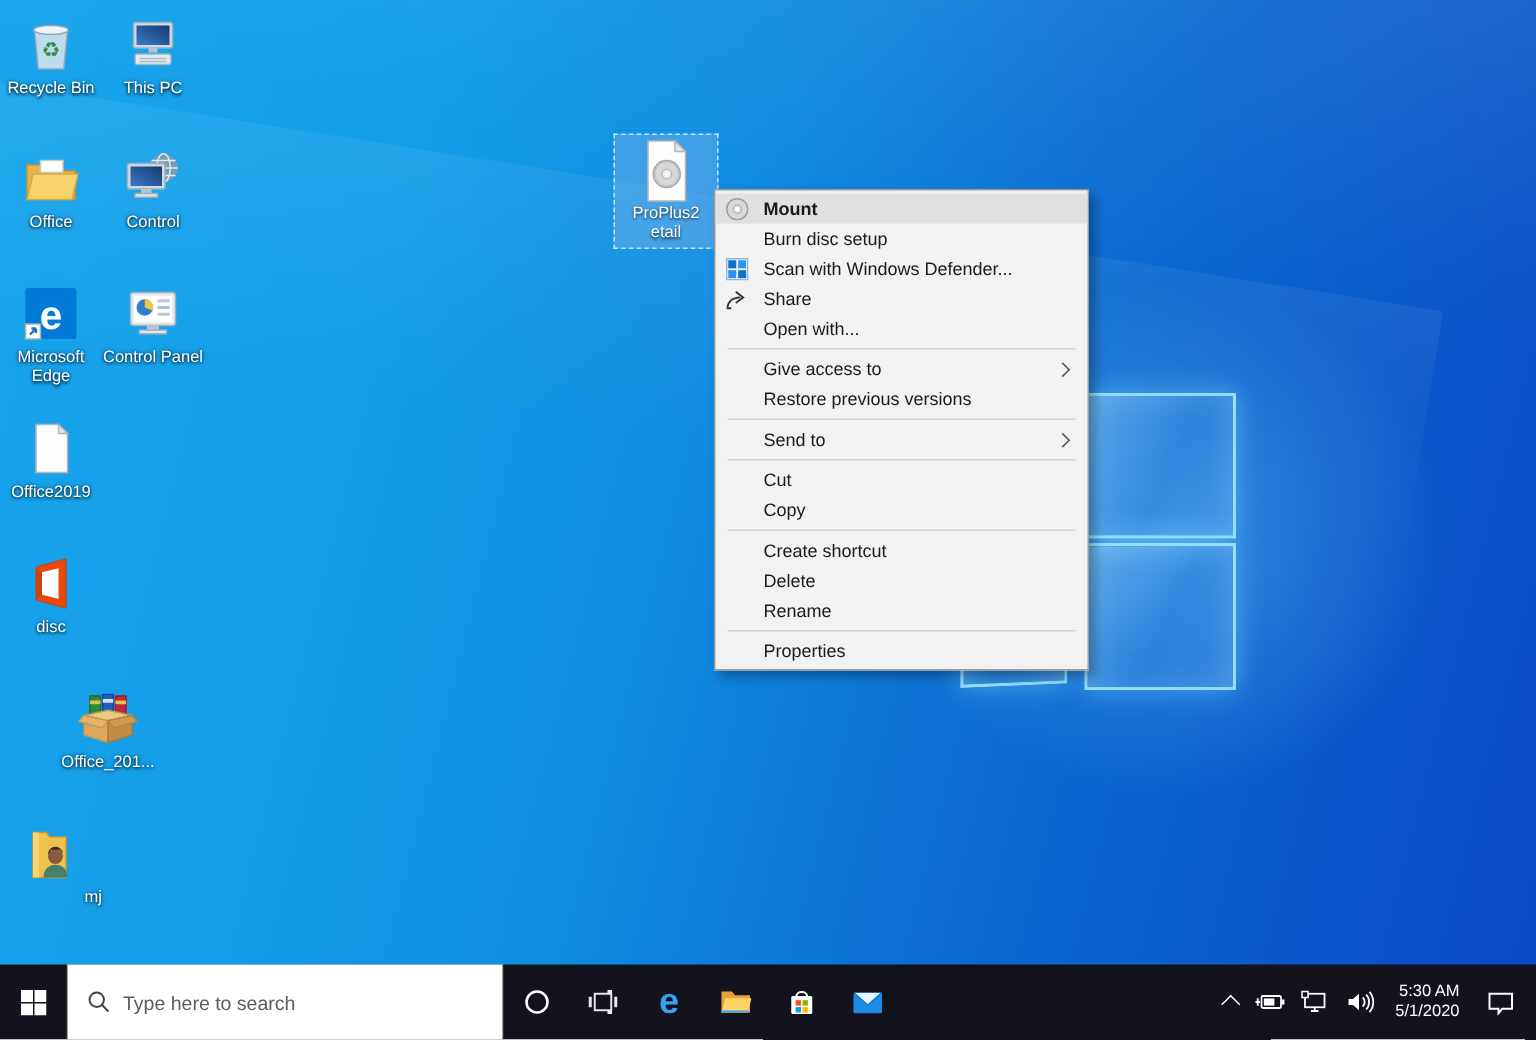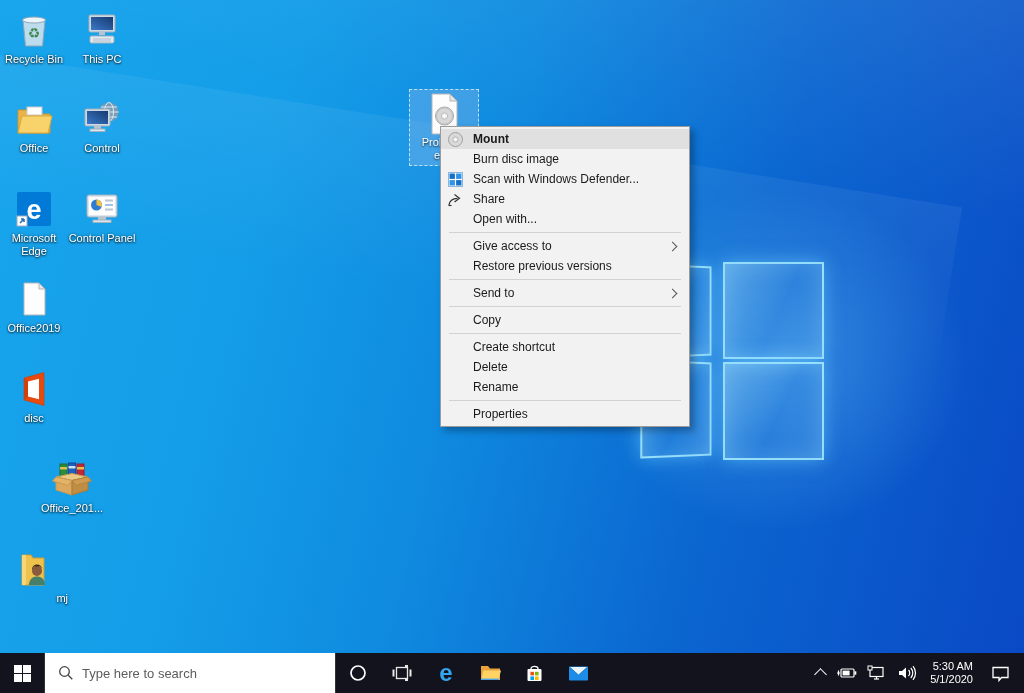--- a/index.html
+++ b/index.html
@@ -51,39 +51,39 @@
   .iso{
     position:absolute;left:409px;top:89px;width:68px;text-align:center;
     background:rgba(120,180,235,.45);border:1px dashed rgba(200,228,250,.95);
     padding:2px 0 3px 0;
   }
   .iso .img{height:44px;display:flex;align-items:flex-end;justify-content:center;}
   .iso .lbl{font-size:11px;line-height:13px;color:#fff;text-shadow:0 1px 2px rgba(0,0,0,.8);}
 
   
   .cmenu{
-    position:absolute;left:440px;top:126px;width:248px;z-index:10;
+    position:absolute;left:476px;top:126px;width:248px;z-index:10;
     background:#f2f2f2;border:1px solid #9b9b9b;
     box-shadow:4px 4px 7px rgba(0,0,0,.30);
     padding:2px 0;font-size:12px;color:#1a1a1a;
   }
   .mi{height:20px;display:flex;align-items:center;position:relative;}
   .mi.hl{background:#e0e0e0;}
   .mi .ic{width:16px;height:16px;margin-left:6px;display:flex;align-items:center;justify-content:center;flex:none;}
   .mi .lbl{margin-left:10px;white-space:nowrap;}
   .mi.bold .lbl{font-weight:bold;}
   .mi .chev{
     position:absolute;right:13px;top:7px;width:6px;height:6px;
     border-top:1px solid #555;border-right:1px solid #555;transform:rotate(45deg);
   }
   .msep{height:1px;background:#d2d2d2;margin:3px 8px;}
 
   
   .taskbar{
-    position:absolute;left:0;bottom:0;width:1024px;height:40px;
+    position:absolute;left:0;bottom:0;width:1024px;height:50px;
     background:#13131d;display:flex;align-items:stretch;z-index:20;color:#fff;
   }
   .tbtn{width:44px;display:flex;align-items:center;justify-content:center;flex:none;}
   .searchbox{
     width:290px;background:#fff;display:flex;align-items:center;flex:none;
     border:1px solid #333;border-bottom:none;border-top:none;
   }
   .searchbox .stext{color:#5c5c5c;font-size:13px;margin-left:8px;}
   .tray{margin-left:auto;display:flex;align-items:center;}
   .tray .titem{display:flex;align-items:center;justify-content:center;padding:0 5px;height:100%;}
@@ -270,21 +270,21 @@
         <svg width="15" height="15" viewBox="0 0 15 15">
           <circle cx="7.5" cy="7.5" r="7" fill="#d9d9d9" stroke="#9f9f9f"></circle>
           <circle cx="7.5" cy="7.5" r="2.6" fill="#f0f0f0" stroke="#b5b5b5"></circle>
           <circle cx="7.5" cy="7.5" r="1" fill="#fff"></circle>
         </svg>
       </div>
       <span class="lbl">Mount</span>
     </div>
     <div class="mi">
       <div class="ic"></div>
-      <span class="lbl">Burn disc image</span>
+      <span class="lbl">Burn disc setup</span>
     </div>
     <div class="mi">
       <div class="ic">
         <svg width="15" height="15" viewBox="0 0 15 15">
           <rect x="0.5" y="0.5" width="14" height="14" fill="#fff" stroke="#8fb6da"></rect>
           <rect x="1.5" y="1.5" width="5.4" height="5.4" fill="#1271c8"></rect>
           <rect x="8.1" y="1.5" width="5.4" height="5.4" fill="#2f93e8"></rect>
           <rect x="1.5" y="8.1" width="5.4" height="5.4" fill="#2f93e8"></rect>
           <rect x="8.1" y="8.1" width="5.4" height="5.4" fill="#1271c8"></rect>
         </svg>
@@ -317,20 +317,24 @@
     </div>
     <div class="msep"></div>
     <div class="mi">
       <div class="ic"></div>
       <span class="lbl">Send to</span>
       <span class="chev"></span>
     </div>
     <div class="msep"></div>
     <div class="mi">
       <div class="ic"></div>
+      <span class="lbl">Cut</span>
+    </div>
+    <div class="mi">
+      <div class="ic"></div>
       <span class="lbl">Copy</span>
     </div>
     <div class="msep"></div>
     <div class="mi">
       <div class="ic"></div>
       <span class="lbl">Create shortcut</span>
     </div>
     <div class="mi">
       <div class="ic"></div>
       <span class="lbl">Delete</span>

